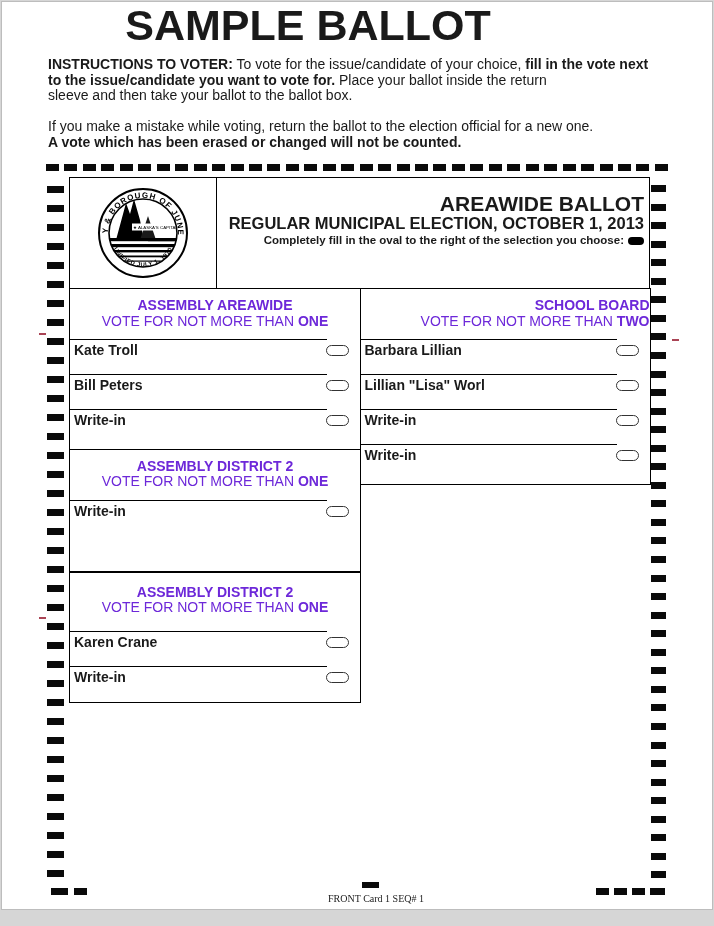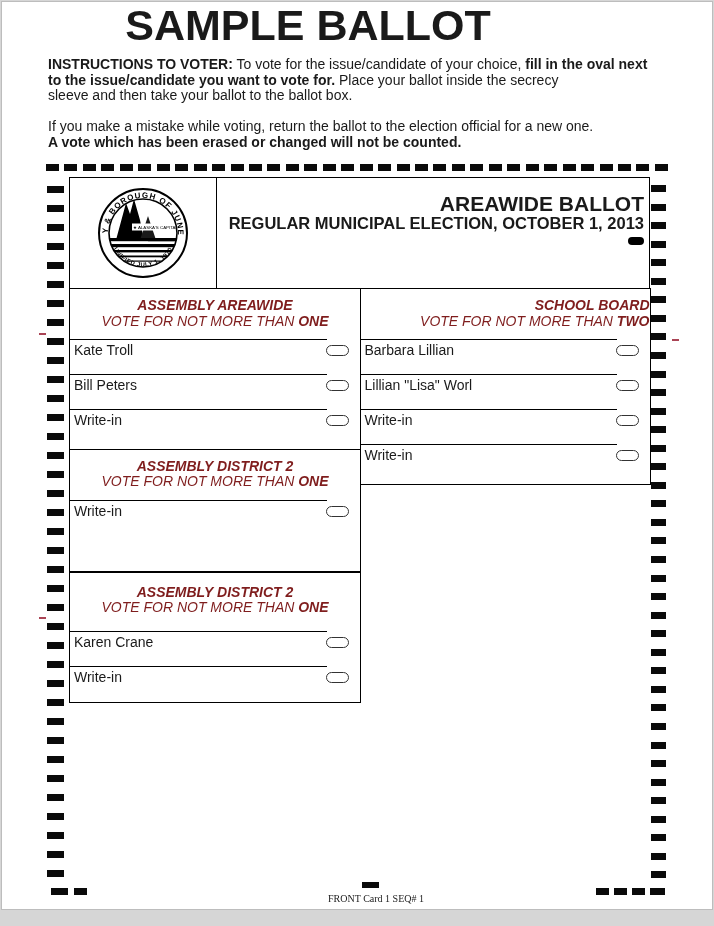--- a/index.html
+++ b/index.html
@@ -52,24 +52,24 @@
   .hdr-fill{font-size:11.5px;font-weight:bold;line-height:14px;}
   .filled-oval{
     display:inline-block;width:16px;height:8px;background:#000;
     border-radius:5px;margin-left:4px;vertical-align:-1px;
   }
   
   .contest{
     position:absolute;background:#fff;
     border:1.7px solid #000;box-sizing:border-box;
   }
-  .c-head{padding-top:9px;text-align:center;font-size:14px;line-height:15.5px;color:#7f1d1d;font-style:italic;}
+  .c-head{padding-top:9px;text-align:center;font-size:14px;line-height:15.5px;color:#6d28d9;}
   .c-title{font-weight:bold;}
   .row{
-    position:relative;height:35px;
+    position:relative;height:35px;font-weight:bold;
   }
   .row::before{
     content:"";position:absolute;left:0;right:33px;top:0;
     border-top:1.6px solid #000;
   }
   .cand{
     position:absolute;left:4px;top:3px;font-size:14px;color:#1a1a1a;
   }
   .oval{
     position:absolute;right:11px;top:6px;width:23px;height:11px;
@@ -85,21 +85,21 @@
   }
   .seal-svg text{font-family:"Liberation Sans","DejaVu Sans",sans-serif;}
 </style>
 </head>
 <body>
 
 <div class="page">
 
   <h1 class="title">SAMPLE BALLOT</h1>
 
-  <p class="instr"><span class="b">INSTRUCTIONS TO VOTER:</span><span> To vote for the issue/candidate of your choice, </span><span class="b">fill in the oval next</span><br><span class="b">to the issue/candidate you want to vote for.</span><span>  Place your ballot inside the secrecy</span><br><span>sleeve and then take your ballot to the ballot box.</span></p>
+  <p class="instr"><span class="b">INSTRUCTIONS TO VOTER:</span><span> To vote for the issue/candidate of your choice, </span><span class="b">fill in the vote next</span><br><span class="b">to the issue/candidate you want to vote for.</span><span>  Place your ballot inside the return</span><br><span>sleeve and then take your ballot to the ballot box.</span></p>
 
   <p class="instr2"><span>If you make a mistake while voting, return the ballot to the election official for a new one.</span><br><span class="b">A vote which has been erased or changed will not be counted.</span></p>
 
   <div id="marks">
       <div class="tmark" style="left: 44px; top: 162px; width: 13px; height: 7px;"></div>
       <div class="tmark" style="left: 62.45px; top: 162px; width: 13px; height: 7px;"></div>
       <div class="tmark" style="left: 80.9px; top: 162px; width: 13px; height: 7px;"></div>
       <div class="tmark" style="left: 99.35px; top: 162px; width: 13px; height: 7px;"></div>
       <div class="tmark" style="left: 117.8px; top: 162px; width: 13px; height: 7px;"></div>
       <div class="tmark" style="left: 136.25px; top: 162px; width: 13px; height: 7px;"></div>
@@ -246,21 +246,21 @@
           <rect x="15" y="69.5" width="64" height="1.8" fill="#000"></rect>
           <rect x="18" y="74.5" width="58" height="1.2" fill="#000"></rect>
           <rect x="36" y="37.5" width="42" height="7" fill="#fff"></rect>
           <text x="37" y="42.6" font-size="4.4" fill="#000">★ ALASKA'S CAPITAL CITY</text>
         </g>
       </svg>
     </div>
     <div class="hdr-text">
       <div class="hdr-title">AREAWIDE BALLOT</div>
       <div class="hdr-line">REGULAR MUNICIPAL ELECTION, OCTOBER 1, 2013</div>
-      <div class="hdr-fill"><span class="filled-oval"></span></div>
+      <div class="hdr-fill"><span>Completely fill in the oval to the right of the selection you choose:</span><span class="filled-oval"></span></div>
     </div>
   </div>
 
   <div class="contest" style="left:67px;top:286px;width:292px;height:162px;">
     <div class="c-head" style="height:41px;">
       <div class="c-title">ASSEMBLY AREAWIDE</div>
       <div><span>VOTE FOR NOT MORE THAN </span><span class="b">ONE</span></div>
     </div>
     <div class="row">
       <span class="cand">Kate Troll</span>

